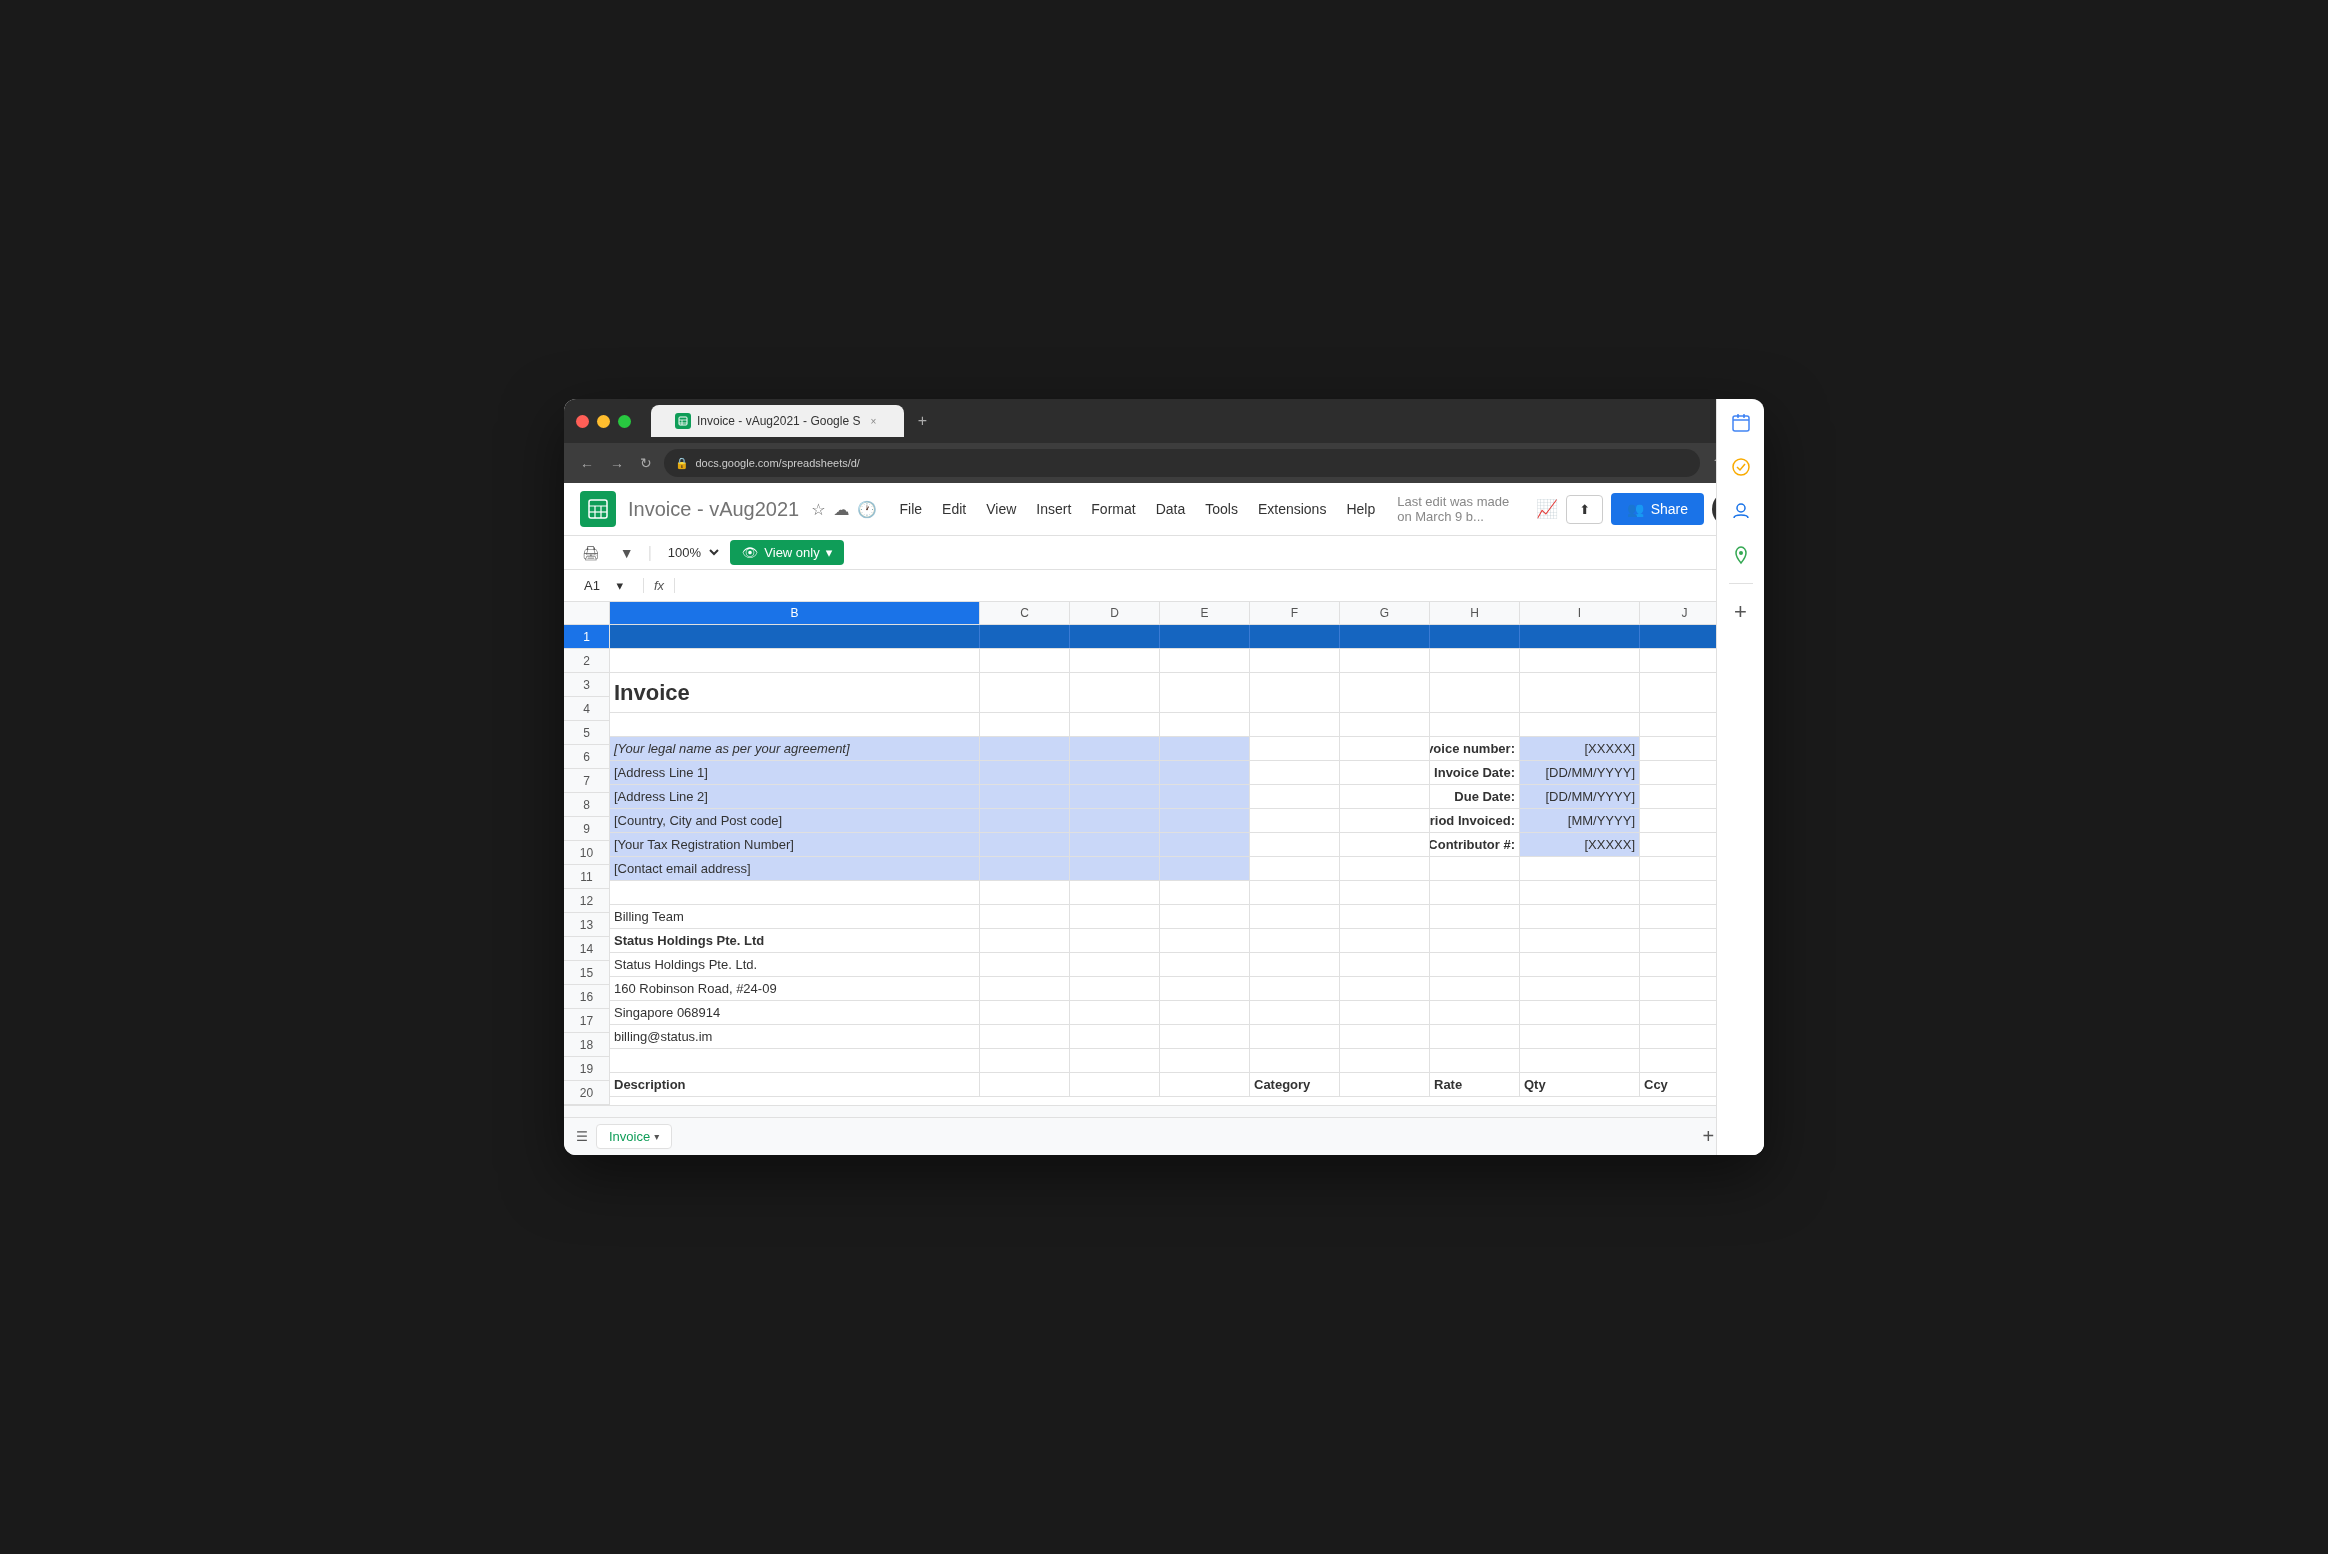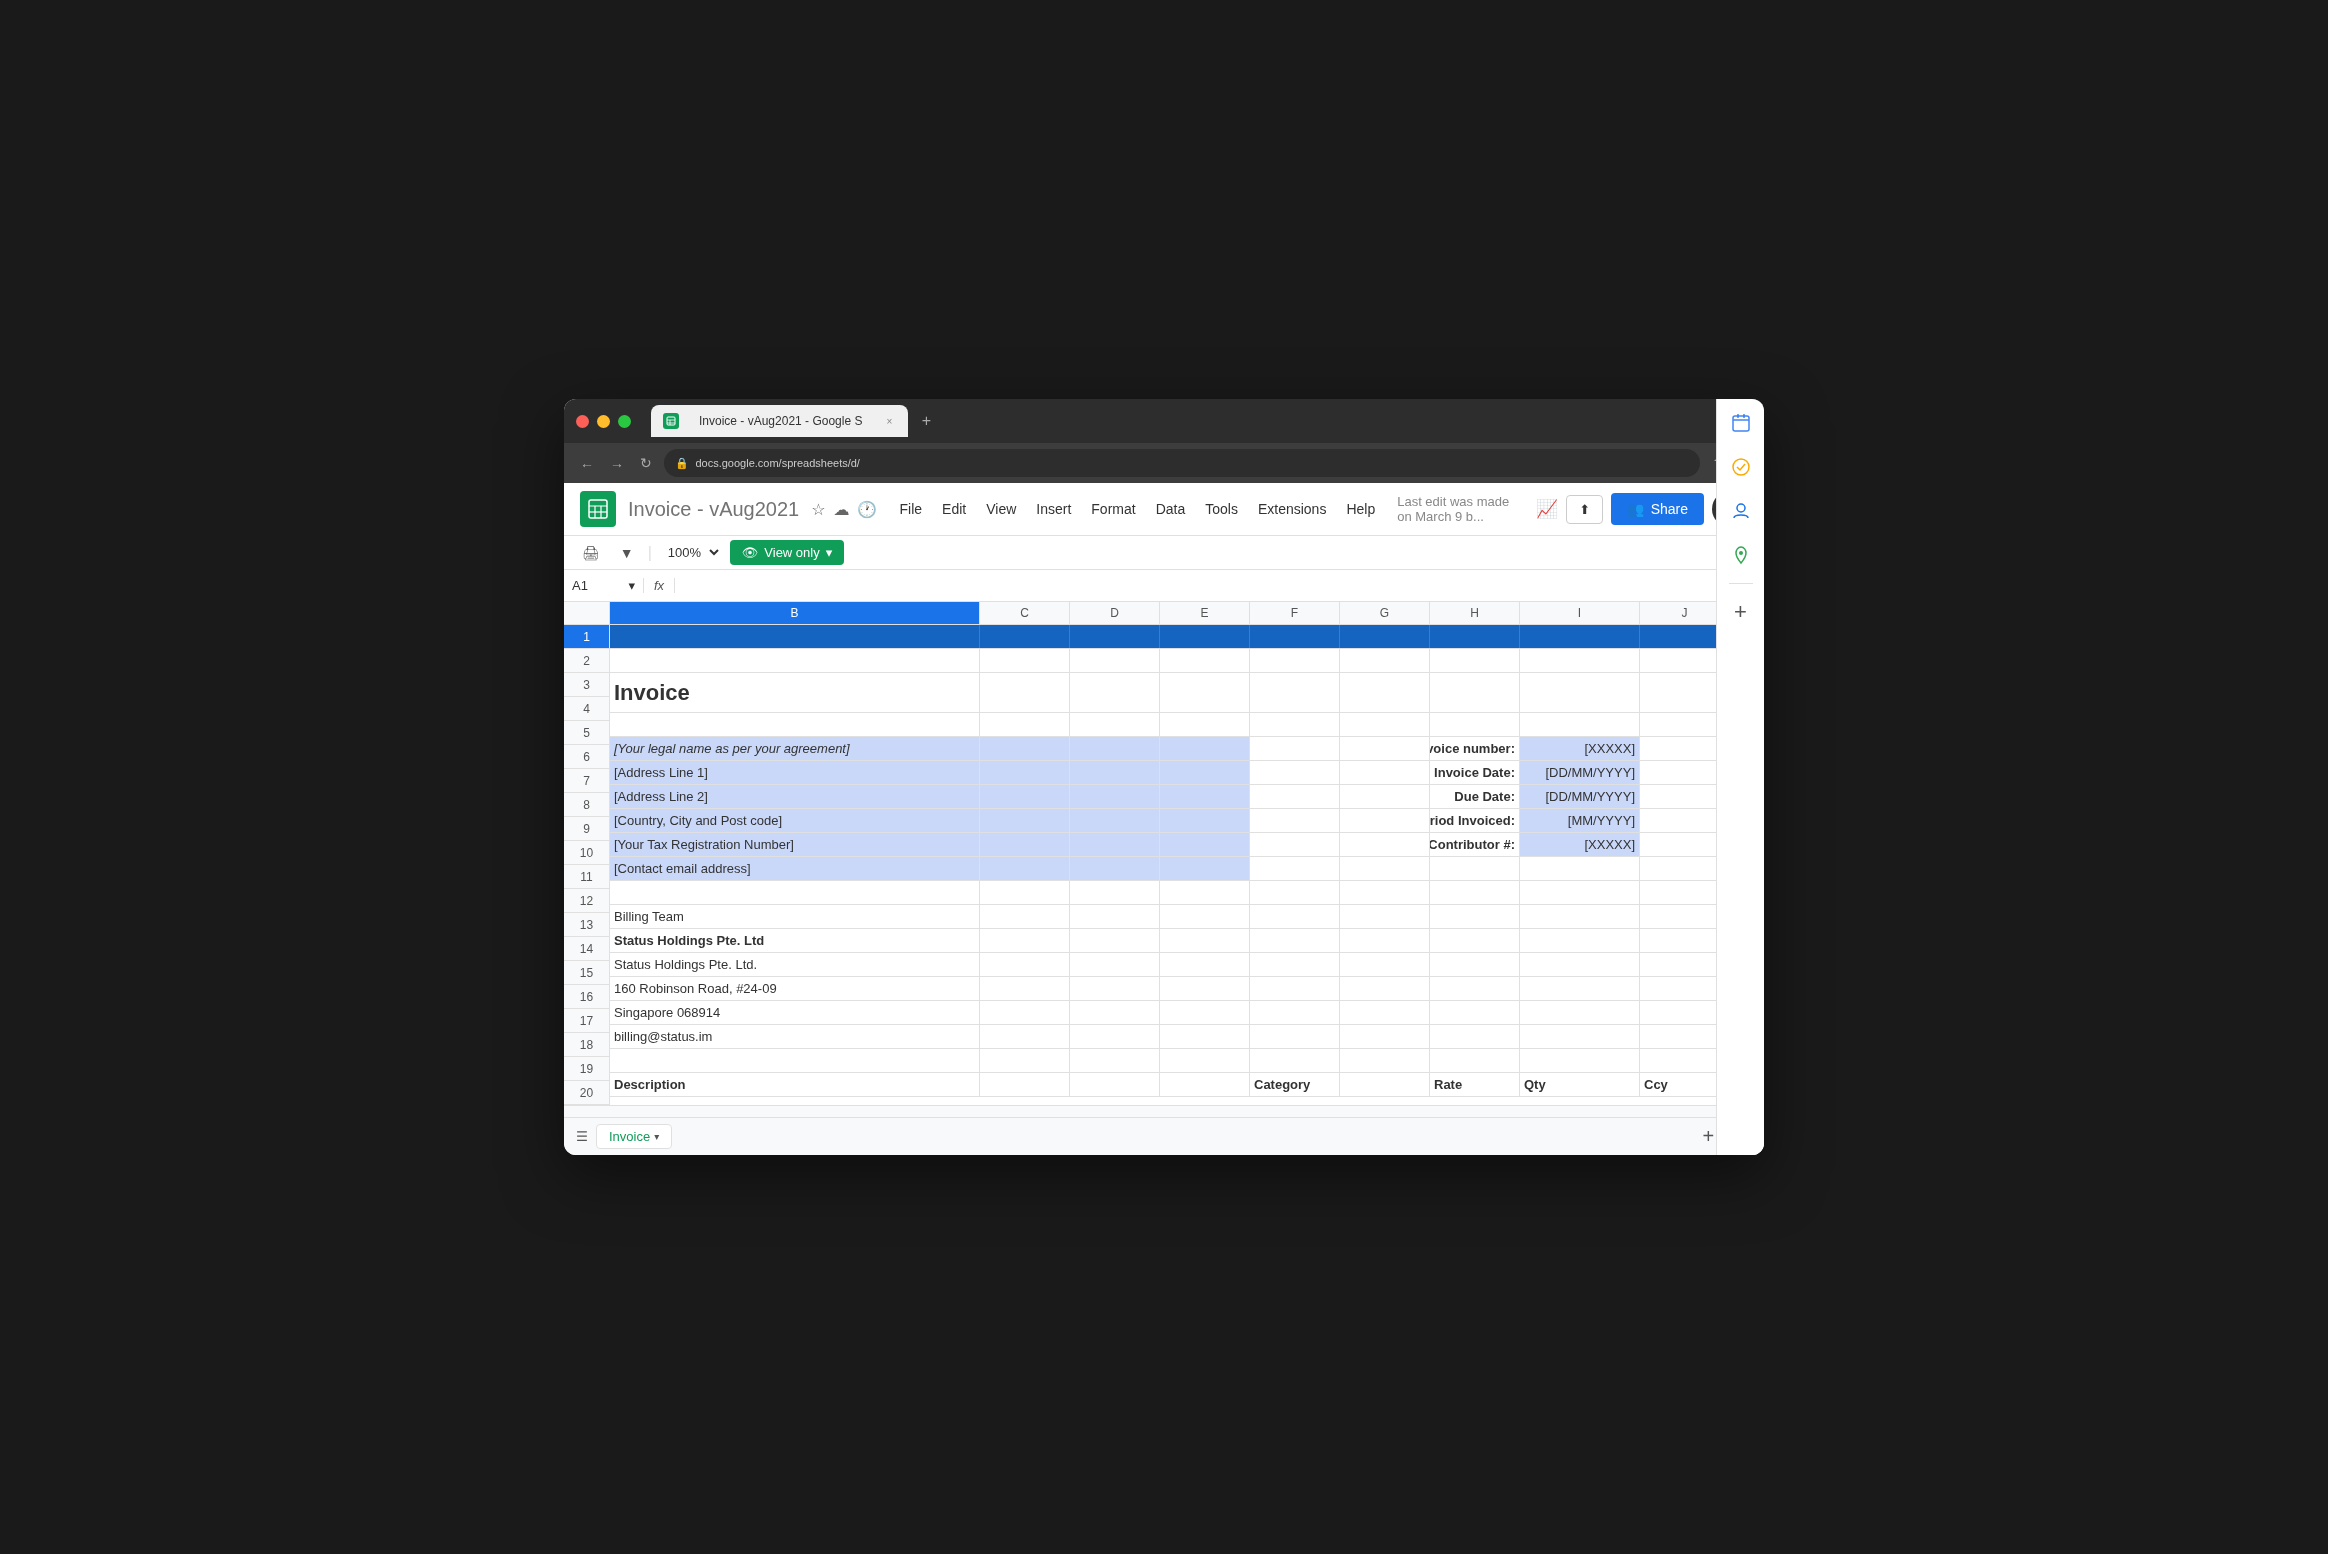--- a/index.html
+++ b/index.html
@@ -9,21 +9,21 @@
 
     
     .titlebar { background: #2d2d2d; height: 44px; display: flex; align-items: center; padding: 0 12px; gap: 8px; }
     .traffic-lights { display: flex; gap: 8px; align-items: center; }
     .tl { width: 13px; height: 13px; border-radius: 50%; }
     .tl-red { background: #ff5f57; }
     .tl-yellow { background: #ffbd2e; }
     .tl-green { background: #28c840; }
 
     .tab-area { display: flex; align-items: center; margin-left: 12px; gap: 4px; }
-    .tab { background: #3d3d3d; border-radius: 8px 8px 0 0; height: 32px; padding: 0 12px; display: flex; align-items: center; gap: 20px; font-size: 12px; color: #ccc; }
+    .tab { background: #3d3d3d; border-radius: 8px 8px 0 0; height: 32px; padding: 0 24px; display: flex; align-items: center; gap: 6px; font-size: 12px; color: #ccc; }
     .tab.active { background: #f0f0f0; color: #333; }
     .tab-icon { width: 16px; height: 16px; background: #0f9d58; border-radius: 3px; display: flex; align-items: center; justify-content: center; }
     .tab-icon svg { width: 10px; height: 10px; }
     .tab-close { width: 14px; height: 14px; display: flex; align-items: center; justify-content: center; border-radius: 50%; color: #888; font-size: 10px; cursor: pointer; }
     .new-tab { width: 28px; height: 28px; display: flex; align-items: center; justify-content: center; color: #aaa; font-size: 16px; cursor: pointer; border-radius: 50%; }
     .titlebar-right { margin-left: auto; color: #aaa; }
 
     
     .addressbar { background: #3d3d3d; height: 40px; display: flex; align-items: center; padding: 0 12px; gap: 8px; }
     .nav-btn { background: none; border: none; color: #aaa; cursor: pointer; padding: 4px; border-radius: 4px; font-size: 14px; }
@@ -52,21 +52,21 @@
     
     .toolbar { background: #fff; border-bottom: 1px solid #e0e0e0; padding: 4px 12px; display: flex; align-items: center; gap: 8px; }
     .toolbar-btn { background: none; border: none; cursor: pointer; color: #555; padding: 4px 6px; border-radius: 4px; font-size: 14px; display: flex; align-items: center; }
     .zoom-select { background: none; border: none; font-size: 13px; color: #333; cursor: pointer; padding: 4px; }
     .view-only-btn { background: #0f9d58; color: #fff; border: none; border-radius: 4px; padding: 5px 12px; cursor: pointer; font-size: 13px; display: flex; align-items: center; gap: 6px; }
     .toolbar-spacer { flex: 1; }
     .collapse-btn { background: none; border: none; cursor: pointer; color: #555; font-size: 16px; }
 
     
     .formula-bar { background: #fff; border-bottom: 1px solid #e0e0e0; height: 32px; display: flex; align-items: center; }
-    .cell-ref { width: 80px; border-right: 1px solid #e0e0e0; padding: 0 8px; font-size: 13px; color: #333; display: flex; align-items: center; justify-content: space-between; }
+    .cell-ref { width: 80px; border-right: 1px solid #e0e0e0; padding: 0 20px; font-size: 13px; color: #333; display: flex; align-items: center; justify-content: space-between; }
     .fx-label { padding: 0 10px; color: #555; font-style: italic; font-size: 13px; border-right: 1px solid #e0e0e0; }
     .formula-input { flex: 1; padding: 0 8px; font-size: 13px; color: #333; }
 
     
     .spreadsheet { display: flex; flex-direction: column; overflow: hidden; }
     .col-headers { display: flex; background: #f8f9fa; border-bottom: 1px solid #e0e0e0; }
     .row-num-header { width: 46px; min-width: 46px; border-right: 1px solid #e0e0e0; }
     .col-header { border-right: 1px solid #e0e0e0; text-align: center; font-size: 12px; color: #555; padding: 4px 0; user-select: none; }
     .col-header.selected { background: #1a73e8; color: #fff; }
 

